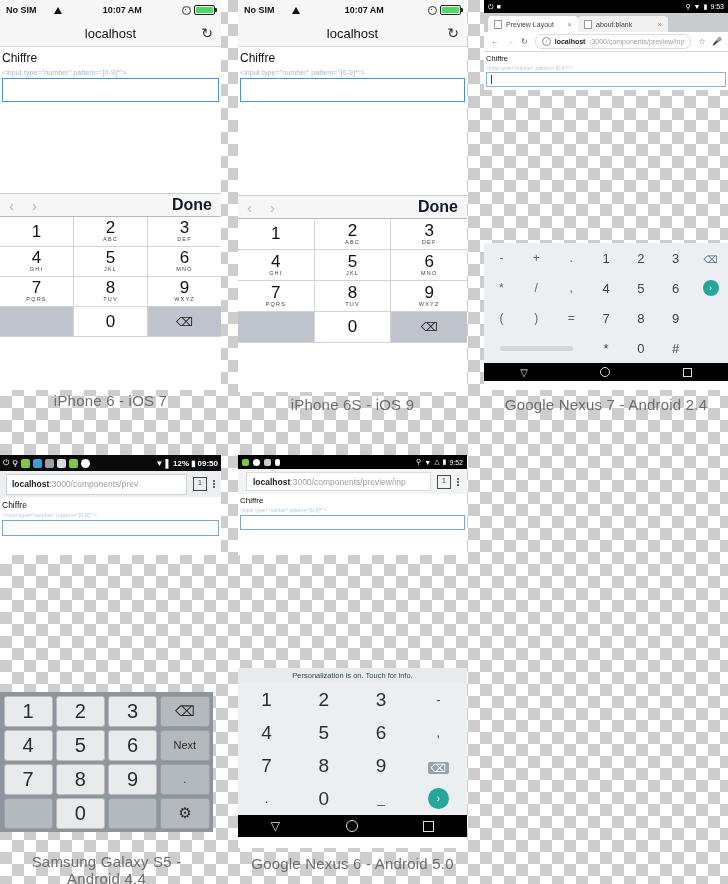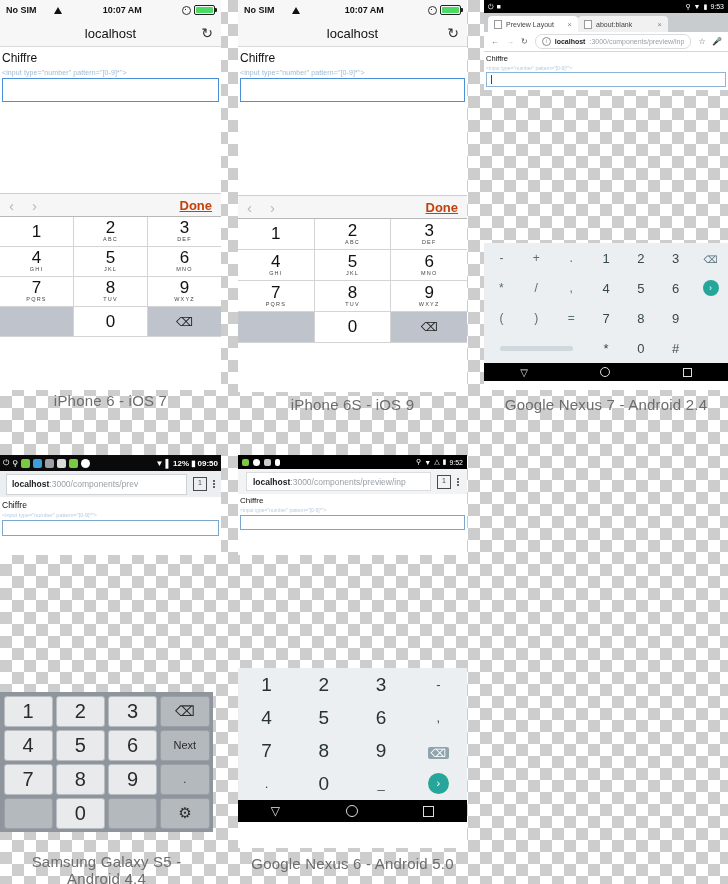--- a/index.html
+++ b/index.html
@@ -40,21 +40,21 @@
   .ios-navbar .reload{position:absolute;right:8px;top:50%;transform:translateY(-50%);
     font-size:14px;color:#333;}
   .ios-content{background:#fff;}
   .lbl{font-size:12px;color:#111;padding:4px 2px 0 2px;}
   .hint{font-size:7px;color:#9fb9d6;padding:4px 2px 2px 2px;letter-spacing:.1px;}
   .field{margin:0 2px;height:24px;border:1px solid #4a90d9;background:#fff;box-sizing:border-box;}
 
   .ios-acc{height:22px;background:#f6f6f6;border-top:1px solid #cfcfcf;
     border-bottom:1px solid #b8b8b8;display:flex;align-items:center;padding:0 9px;}
   .ios-acc .chev{color:#b8b8b8;font-size:15px;margin-right:18px;line-height:1;}
-  .ios-acc .done{margin-left:auto;color:#c2410c;font-size:13px;font-weight:600;text-decoration:underline;}
+  .ios-acc .done{margin-left:auto;color:#0f172a;font-size:16px;font-weight:600;}
 
   .ios-kb{background:#fff;}
   .ios-row{display:flex;}
   .ios-key{flex:1;height:29px;display:flex;flex-direction:column;align-items:center;
     justify-content:center;border-right:1px solid #d4d4d4;border-bottom:1px solid #d4d4d4;
     background:#fff;}
   .ios-key:last-child{border-right:none;}
   .ios-key .num{font-size:17px;color:#111;line-height:16px;font-weight:400;}
   .ios-key .sub{font-size:5.5px;color:#444;letter-spacing:1.2px;line-height:7px;}
   .ios-key.blank{background:#bfc3cc;}
@@ -494,20 +494,21 @@
       </span>
   </div>
   <div style="background:#fff;">
     <div style="font-size:8px;color:#111;padding:2px 2px 0 2px;">Chiffre</div>
     <div style="font-size:5px;color:#b6cbe0;padding:2px 2px 2px 2px;">&lt;input type="number" pattern="[0-9]*"&gt;</div>
     <div style="margin:0 2px;height:15px;border:1px solid #7ba7cc;background:#fff;box-sizing:border-box;"></div>
   </div>
 </div>
 
 <div class="panel" style="left:238px;top:668px;width:229px;height:180px;">
+  <div class="n6-hintbar">Personalization is on. Touch for info.</div>
   <div class="n6-kb">
     <div class="n6-row">
       <div class="n6-key">1</div>
       <div class="n6-key">2</div>
       <div class="n6-key">3</div>
       <div class="n6-key sym">-</div>
     </div>
     <div class="n6-row">
       <div class="n6-key">4</div>
       <div class="n6-key">5</div>

